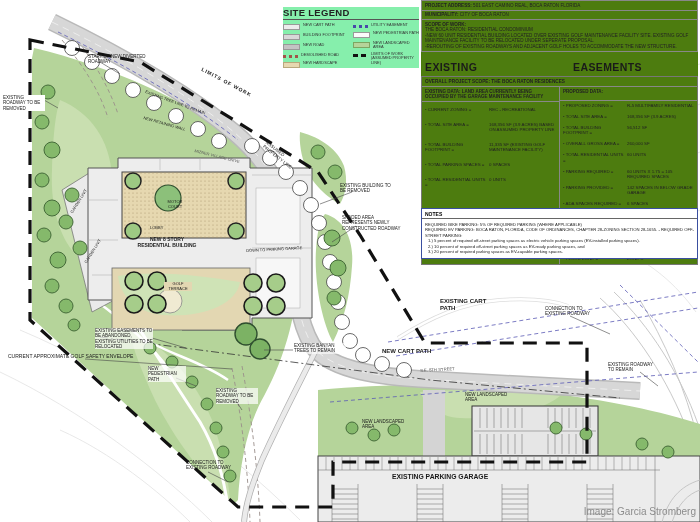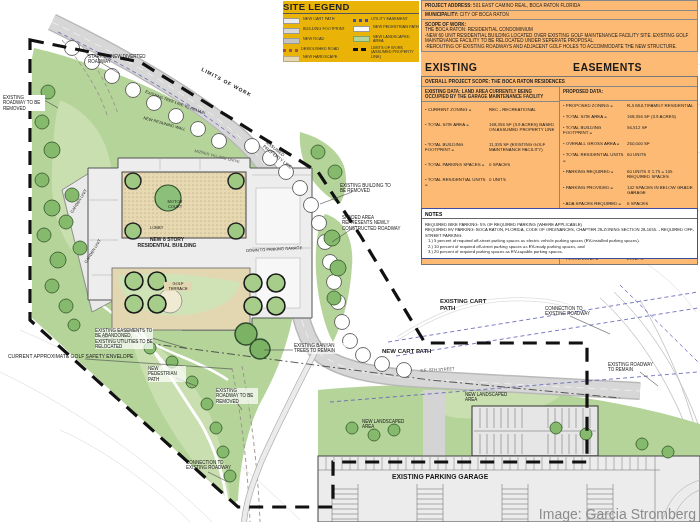--- a/index.html
+++ b/index.html
@@ -5,39 +5,39 @@
   html,body{margin:0;padding:0;}
   body{width:700px;height:522px;overflow:hidden;background:#ffffff;
        font-family:"Liberation Sans","DejaVu Sans",sans-serif;}
   #stage{position:relative;width:700px;height:522px;background:#fff;}
   #plan-svg{position:absolute;left:0;top:0;}
   
   .plbl{position:absolute;font-size:4.5px;line-height:1.18;color:#1a1a1a;
         transform-origin:left top;white-space:normal;}
   .plbl.b{font-weight:bold;}
   
-  #legend{position:absolute;left:283px;top:1px;width:136px;background:#eab308;}
+  #legend{position:absolute;left:283px;top:7px;width:136px;background:#86efac;}
   #legend .ttl{font-size:9.5px;font-weight:bold;color:#222;border-bottom:1px solid #555;
                padding-bottom:1px;margin-bottom:3px;letter-spacing:.3px;}
   #legend .cols{display:flex;gap:4px;}
   #legend .col{flex:1;display:flex;flex-direction:column;gap:3px;}
   .lg-item{display:flex;align-items:flex-start;gap:3px;}
   .sw{width:15px;height:4px;flex:0 0 15px;margin-top:1px;border:0.5px solid #999;}
   .sw.cart{background:#ececec;}
   .sw.foot{background:#d8d8d8;}
   .sw.road{background:#c3c3c3;}
   .sw.demo{border:none;height:2.5px;margin-top:2px;background:repeating-linear-gradient(90deg,#a05548 0 3.5px,transparent 3.5px 6px);}
   .sw.hard{background:#e6d8b0;border-color:#b8a87c;}
   .sw.util{border:none;height:2.5px;margin-top:2px;background:repeating-linear-gradient(90deg,#4848a8 0 3.5px,transparent 3.5px 6px);}
   .sw.ped{background:#fbfbfb;}
   .sw.land{background:#b5d49a;border-color:#7da562;}
   .sw.low{border:none;height:2.5px;margin-top:2px;background:repeating-linear-gradient(90deg,#111 0 5px,transparent 5px 8px);}
   .lg-item span{font-size:3.9px;line-height:1.1;color:#333;}
   
-  #project{position:absolute;left:421px;top:0;width:277px;background:#fdba74;color:#222;}
+  #project{position:absolute;left:421px;top:0;width:277px;background:#4d7c0f;color:#222;}
   .inf{border:0.7px solid #888;border-top:none;padding:1.5px 3px;font-size:4.6px;line-height:1.2;}
   .inf:first-child{border-top:0.7px solid #888;}
   .inf b{font-weight:bold;}
   .ep-heads{display:flex;margin-top:9px;margin-bottom:3px;}
   .ep-heads div{font-size:10.5px;font-weight:bold;letter-spacing:.4px;color:#1a1a1a;}
   .ep-heads .e{width:140px;padding-left:4px;}
   .ep-heads .p{padding-left:8px;}
   #cmp{border:0.8px solid #777;}
   .cmp-top{border-bottom:0.7px solid #888;padding:2px 3px;font-size:4.7px;font-weight:bold;}
   .cmp-cols{display:flex;}
@@ -48,21 +48,21 @@
   .cmp-col.left .row{padding:4.6px 3px;}
   .row .lab{flex:0 0 62px;}
   .row .val{flex:1;padding-left:2px;}
   
   #notes{position:absolute;left:421px;top:208px;width:275px;background:#fff;
          border:1.6px solid #3a4fa0;}
   #notes .nh{font-size:5px;font-weight:bold;padding:1.5px 3px;border-bottom:0.7px solid #666;}
   #notes .nl{font-size:4.2px;line-height:1.3;padding:0 3px;color:#222;}
   #notes .nl.num{padding-left:6px;}
   #notes .sp{height:3px;}
-  .credit{position:absolute;right:4px;top:506px;font-size:14px;color:#8c8c8c;margin-left:24px;}
+  .credit{position:absolute;right:4px;top:506px;font-size:10px;color:#8c8c8c;margin-left:24px;}
 </style>
 </head>
 <body>
 
 <div id="stage">
 
 <svg id="plan-svg" width="700" height="522" viewBox="0 0 700 522">
   <defs>
     <pattern id="dots" width="4" height="4" patternUnits="userSpaceOnUse">
       <circle cx="1" cy="1" r="0.55" fill="#a8946a"></circle>

